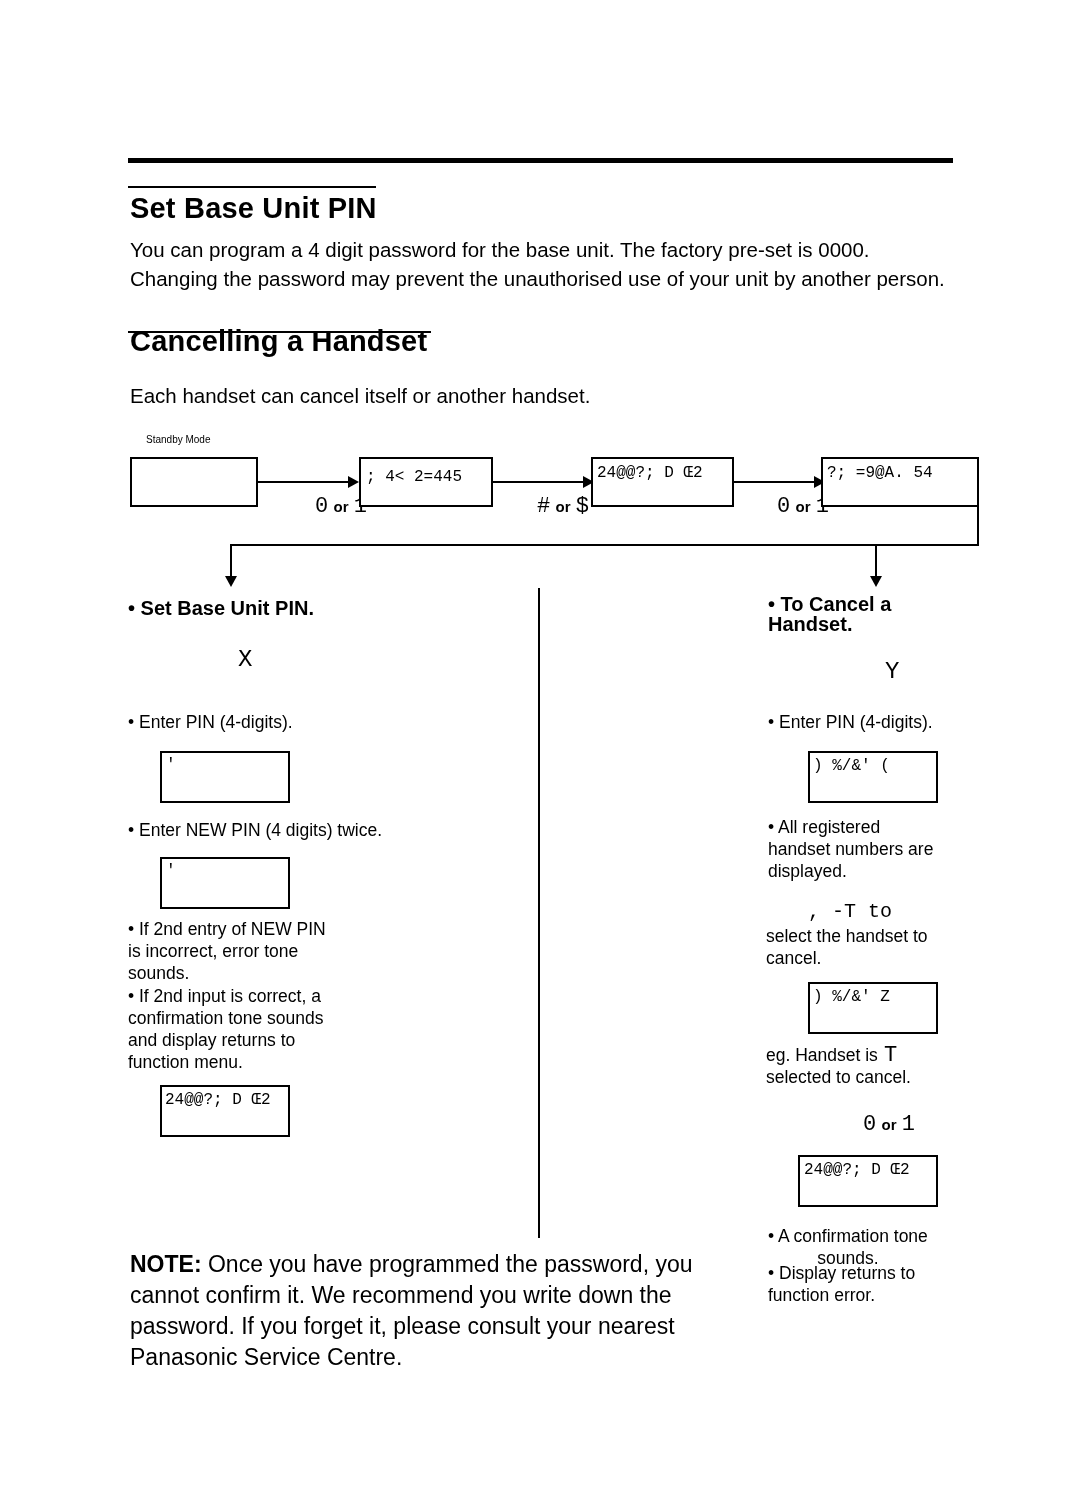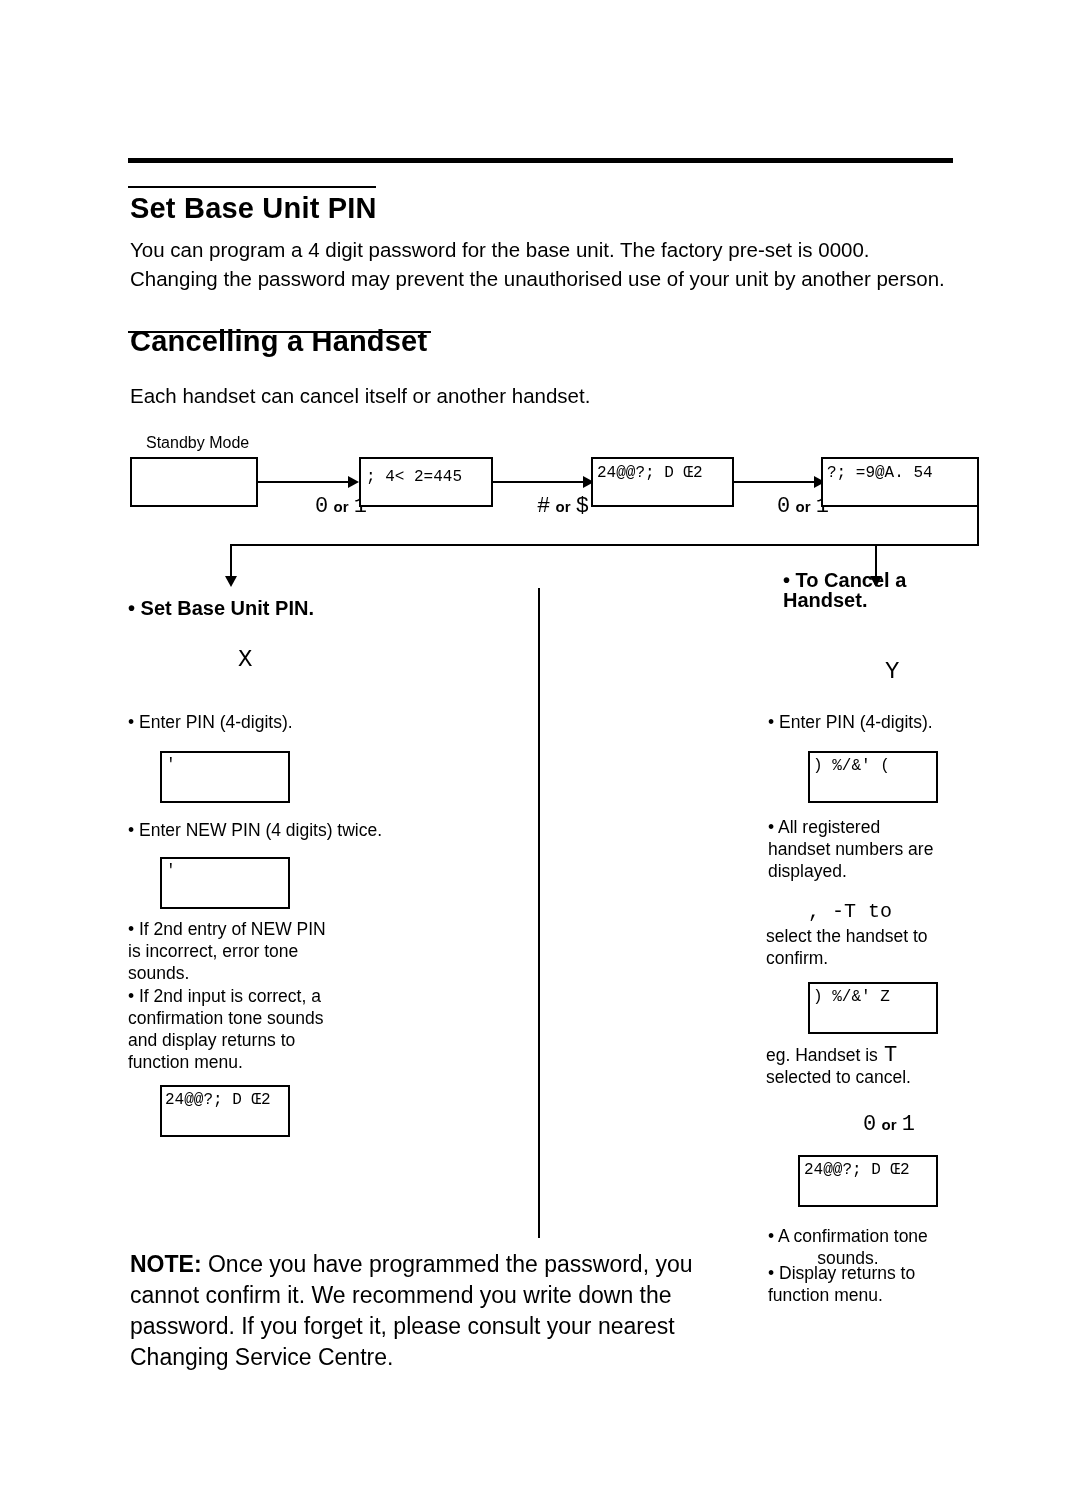--- a/index.html
+++ b/index.html
@@ -63,21 +63,21 @@
     box-sizing: border-box;
   }
   .lcd-text {
     position: absolute;
     font-family: "Liberation Mono", monospace;
     font-size: 16px;
     white-space: nowrap;
   }
   .small-label {
     position: absolute;
-    font-size: 16px;
+    font-size: 10px;
     white-space: nowrap;
   }
   .key-label {
     position: absolute;
     font-size: 19px;
     white-space: nowrap;
     margin-left: 47px;
   }
   .key-label b {
     font-size: 15px;
@@ -219,56 +219,56 @@
   is incorrect, error tone
   sounds.</div>
   <div class="col-text" style="left:128px; top:985px;">• If 2nd input is correct, a
   confirmation tone sounds
   and display returns to
   function menu.</div>
 
   <div class="dg-box" style="left:160px; top:1085px; width:130px; height:52px;"></div>
   <div class="lcd-text" style="left:165px; top:1091px;">24@@?; D Œ2</div>
 
-  <div class="bullet-bold" style="left:768px; top:570px;margin-left:15px;">• To Cancel a
+  <div class="bullet-bold" style="left:768px; top:594px;">• To Cancel a
   Handset.</div>
   <div class="glyph" style="left:885px; top:658px; font-size:24px;">Y</div>
 
   <div class="col-text" style="left:768px; top:711px;">• Enter PIN (4-digits).</div>
   <div class="dg-box" style="left:808px; top:751px; width:130px; height:52px;"></div>
   <div class="lcd-text" style="left:813px; top:757px;">)      %/&amp;' (</div>
 
   <div class="col-text" style="left:768px; top:816px;">• All registered
   handset numbers are
   displayed.</div>
 
   <div class="glyph" style="left:808px; top:900px; font-size:20px;">,      -T      to</div>
   <div class="col-text" style="left:766px; top:925px;">select the handset to
-confirm.</div>
+cancel.</div>
 
   <div class="dg-box" style="left:808px; top:982px; width:130px; height:52px;"></div>
   <div class="lcd-text" style="left:813px; top:988px;">)      %/&amp;' Z</div>
 
   <div class="col-text" style="left:766px; top:1044px;">eg. Handset      is
 selected to cancel.</div>
   <div class="glyph" style="left:884px; top:1043px; font-size:22px;">T</div>
 
   <div class="key-label" style="left:816px; top:1112px;">
     <span class="glyph" style="position:relative;">0</span>
     <b>or</b>
     <span class="glyph" style="position:relative;">1</span>
   </div>
 
   <div class="dg-box" style="left:798px; top:1155px; width:140px; height:52px;"></div>
   <div class="lcd-text" style="left:804px; top:1161px;">24@@?; D Œ2</div>
 
   <div class="col-text" style="left:768px; top:1225px;text-align:center;">• A confirmation tone
   sounds.</div>
   <div class="col-text" style="left:768px; top:1262px;">• Display returns to
-  function menu.</div>
+  function error.</div>
 
   <div class="note">
     <b>NOTE:</b>
-    <span>Once you have programmed the password, you cannot confirm it. We recommend you write down the password. If you forget it, please consult your nearest Changing Service Centre.</span>
+    <span>Once you have programmed the password, you cannot confirm it. We recommend you write down the password. If you forget it, please consult your nearest Panasonic Service Centre.</span>
   </div>
 
 
 </div>
 
 </body></html>

